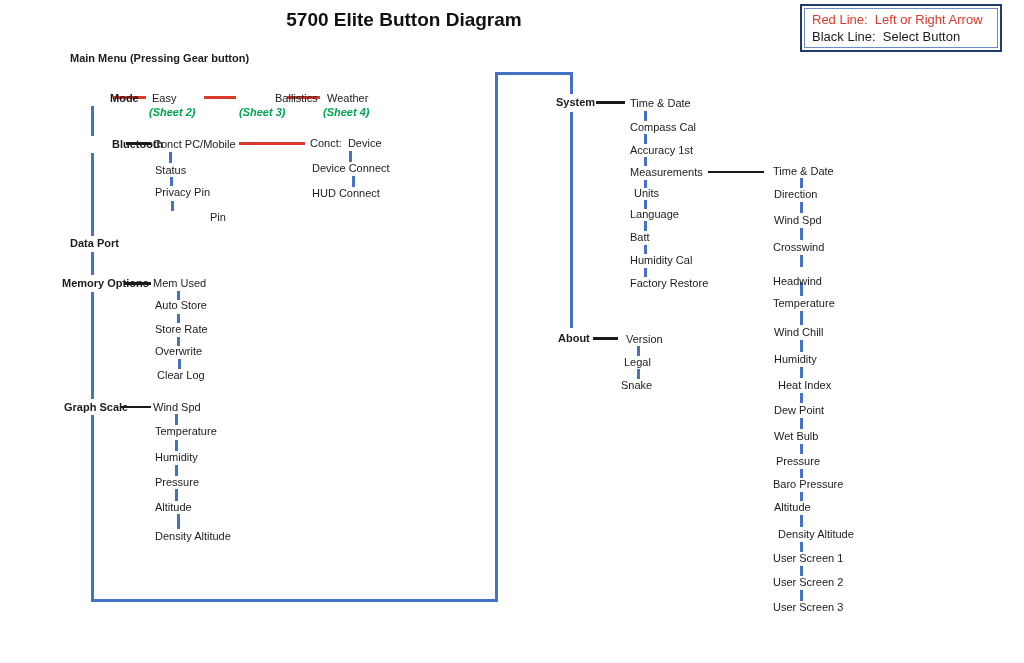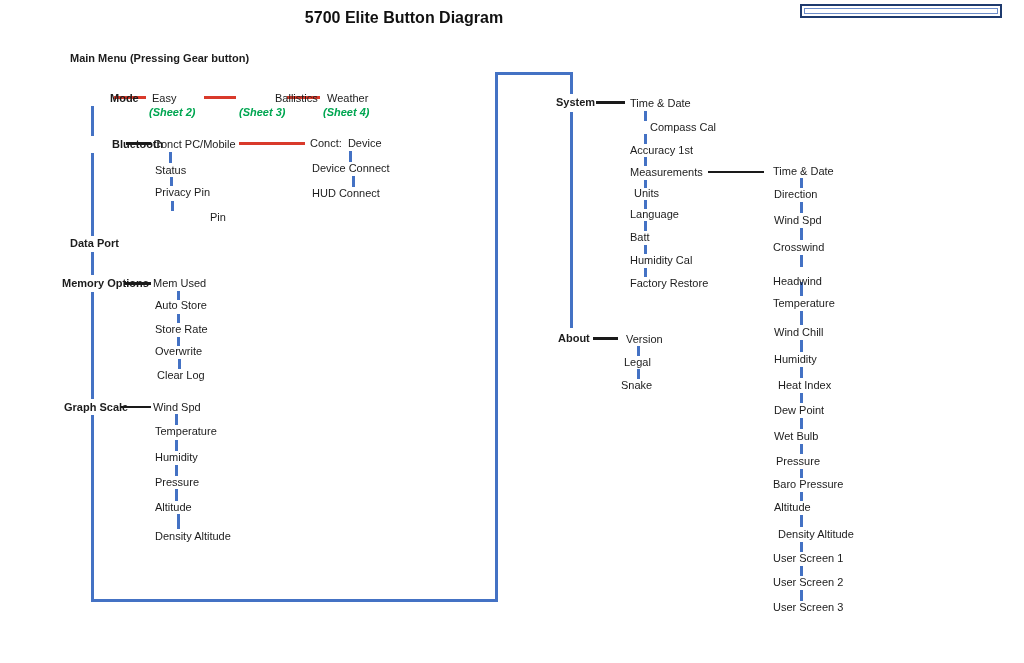--- a/index.html
+++ b/index.html
@@ -2,21 +2,21 @@
 <html><head>
 <meta charset="utf-8">
 <style>
   html,body { margin:0; padding:0; background:#ffffff; }
   .canvas {
     position:relative; width:1024px; height:663px; overflow:hidden;
     background:#ffffff; font-family:"Liberation Sans", sans-serif;
   }
   .title {
     position:absolute; left:0; top:9px; width:808px; margin:0;
-    text-align:center; font-size:16px; font-weight:bold; color:#111;
+    text-align:center; font-size:19px; font-weight:bold; color:#111;
   }
   .legend {
     position:absolute; left:800px; top:4px; width:182px;
     border:2px solid #1e3a6e;
     box-shadow: inset 0 0 0 2px #ffffff, inset 0 0 0 3px #6c8cc9;
     padding:5px 6px 5px 10px; background:#fff;
   }
   .legend-item {
     font-size:13px; line-height:17px; white-space:pre; font-weight:500;
   }
@@ -27,20 +27,22 @@
   .node.bold { font-weight:bold; }
   .node.sheet { font-weight:bold; font-style:italic; }
   .line { position:absolute; }
 </style>
 </head>
 <body>
 
 <div class="canvas">
   <h1 class="title">5700 Elite Button Diagram</h1>
   <div class="legend" id="legend">
+      <div class="legend-item" style="color: rgb(217, 58, 43);">Red Line:  Left or Right Arrow</div>
+      <div class="legend-item" style="color: rgb(26, 26, 26);">Black Line:  Select Button</div>
     </div>
   <div id="lines">
       <div class="line red" style="left: 114px; top: 96px; width: 32px; height: 3px; background: rgb(217, 58, 43);"></div>
       <div class="line red" style="left: 204px; top: 96px; width: 32px; height: 3px; background: rgb(217, 58, 43);"></div>
       <div class="line red" style="left: 287px; top: 96px; width: 33px; height: 3px; background: rgb(217, 58, 43);"></div>
       <div class="line red" style="left: 239px; top: 142px; width: 66px; height: 3px; background: rgb(217, 58, 43);"></div>
       <div class="line black" style="left: 126px; top: 142px; width: 25px; height: 3px; background: rgb(26, 26, 26);"></div>
       <div class="line black" style="left: 124px; top: 282px; width: 27px; height: 3px; background: rgb(26, 26, 26);"></div>
       <div class="line black" style="left: 120px; top: 406px; width: 31px; height: 1.5px; background: rgb(26, 26, 26);"></div>
       <div class="line black" style="left: 596px; top: 101px; width: 29px; height: 3px; background: rgb(26, 26, 26);"></div>
@@ -124,21 +126,21 @@
       <div class="node" style="left: 157px; top: 375px;">Clear Log</div>
       <div class="node bold" style="left: 64px; top: 407px;">Graph Scale</div>
       <div class="node" style="left: 153px; top: 407px;">Wind Spd</div>
       <div class="node" style="left: 155px; top: 431px;">Temperature</div>
       <div class="node" style="left: 155px; top: 457px;">Humidity</div>
       <div class="node" style="left: 155px; top: 482px;">Pressure</div>
       <div class="node" style="left: 155px; top: 507px;">Altitude</div>
       <div class="node" style="left: 155px; top: 536px;">Density Altitude</div>
       <div class="node bold" style="left: 556px; top: 102px;">System</div>
       <div class="node" style="left: 630px; top: 103px;">Time &amp; Date</div>
-      <div class="node" style="left: 650px; top: 127px;">Compass Cal</div>
+      <div class="node" style="left: 630px; top: 127px;">Compass Cal</div>
       <div class="node" style="left: 630px; top: 150px;">Accuracy 1st</div>
       <div class="node" style="left: 630px; top: 172px;">Measurements</div>
       <div class="node" style="left: 634px; top: 193px;">Units</div>
       <div class="node" style="left: 630px; top: 214px;">Language</div>
       <div class="node" style="left: 630px; top: 237px;">Batt</div>
       <div class="node" style="left: 630px; top: 260px;">Humidity Cal</div>
       <div class="node" style="left: 630px; top: 283px;">Factory Restore</div>
       <div class="node bold" style="left: 558px; top: 338px;">About</div>
       <div class="node" style="left: 626px; top: 339px;">Version</div>
       <div class="node" style="left: 624px; top: 362px;">Legal</div>

